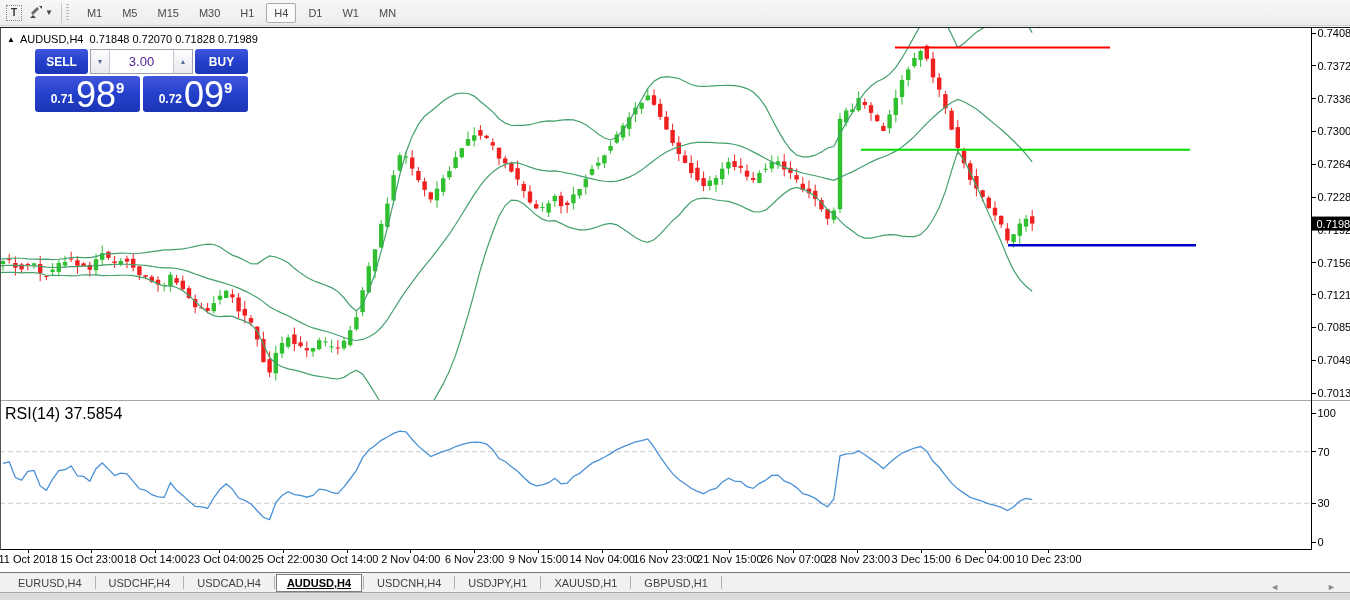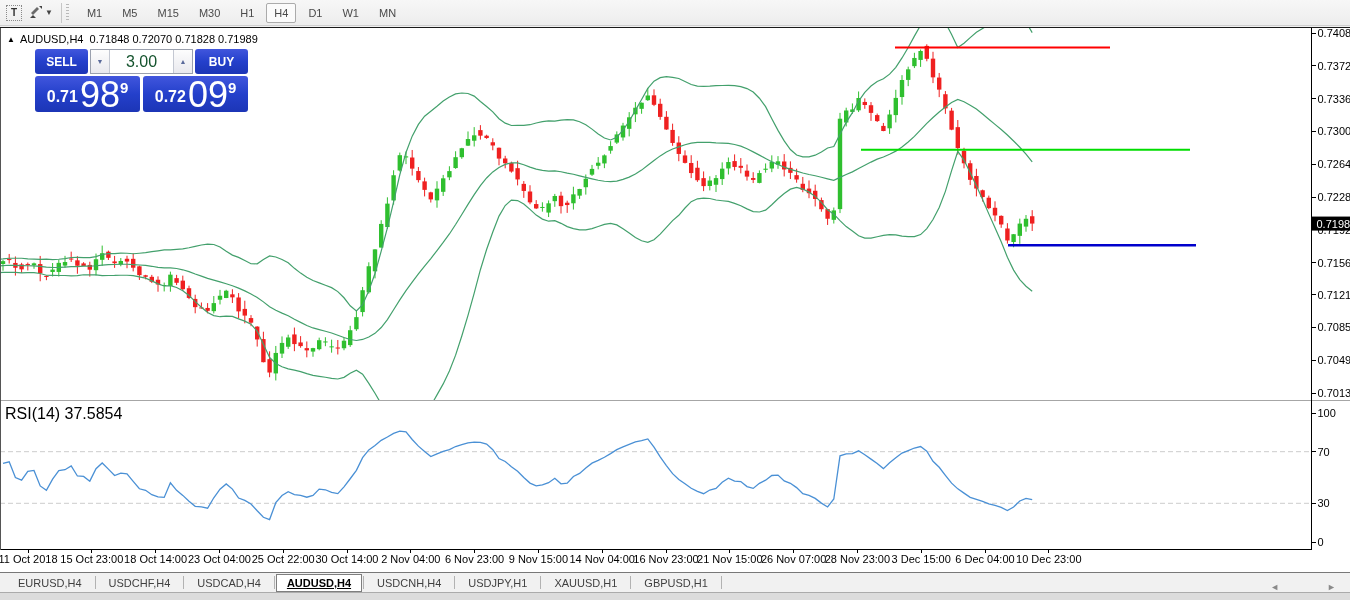--- a/index.html
+++ b/index.html
@@ -29,26 +29,26 @@
   .trade-panel{position:absolute;top:21px;left:7px;width:213px;margin-left:28px;}
   .tp-row1{display:flex;height:25px;}
   .tp-btn{width:53px;height:25px;border:none;border-radius:3px;color:#fff;font-family:"Liberation Sans",sans-serif;
           font-size:12px;font-weight:600;cursor:pointer;
           background:linear-gradient(180deg,#4156dd 0%,#2440cb 50%,#1c35b6 100%);}
   .vol-box{flex:1;display:flex;align-items:stretch;margin:0 2px;border:1px solid #9aa0ae;background:#fff;box-sizing:border-box;}
   .vol-arrow{width:18px;display:flex;align-items:center;justify-content:center;font-size:7px;color:#5a6a9a;
              background:linear-gradient(#fdfdfd,#e9e9ee);cursor:pointer;}
   .vol-arrow:first-child{border-right:1px solid #c4c8d2;}
   .vol-arrow:last-child{border-left:1px solid #c4c8d2;}
-  .vol-val{flex:1;display:flex;align-items:center;justify-content:center;font-size:16px;color:#14532d;}
+  .vol-val{flex:1;display:flex;align-items:center;justify-content:center;font-size:13px;color:#4c1d95;}
   .tp-row2{display:flex;margin-top:2px;}
   .price-box{width:105px;height:36px;border-radius:3px;color:#fff;display:flex;align-items:flex-end;justify-content:center;
              background:linear-gradient(180deg,#4156dd 0%,#2440cb 50%,#1c35b6 100%);cursor:pointer;}
   .price-box + .price-box{margin-left:3px;}
-  .pp{font-size:16px;font-weight:700;margin:0 2px 6px 0;}
+  .pp{font-size:12px;font-weight:700;margin:0 2px 6px 0;}
   .pb{font-size:36px;line-height:34px;font-weight:400;}
   .ps{font-size:15px;font-weight:700;align-self:flex-start;margin-top:3px;}
   .rsi-label{position:absolute;top:377px;left:5px;font-size:16px;color:#000;}
   
   .tabbar{position:absolute;top:572px;left:0;right:0;height:20px;background:#f1f1f1;border-top:1px solid #787878;
           display:flex;align-items:flex-end;box-sizing:border-box;font-size:11px;color:#3f3f3f;}
   .tabs{display:flex;align-items:center;height:100%;padding-left:6px;}
   .tab{padding:3px 12px;cursor:pointer;white-space:nowrap;}
   .tab.active{background:#fff;border:1px solid #7e7e7e;font-weight:700;color:#000;padding:2px 10px;text-decoration:underline;}
   .tab-div{width:1px;height:13px;background:#b2b2b2;margin:0 1px;}

